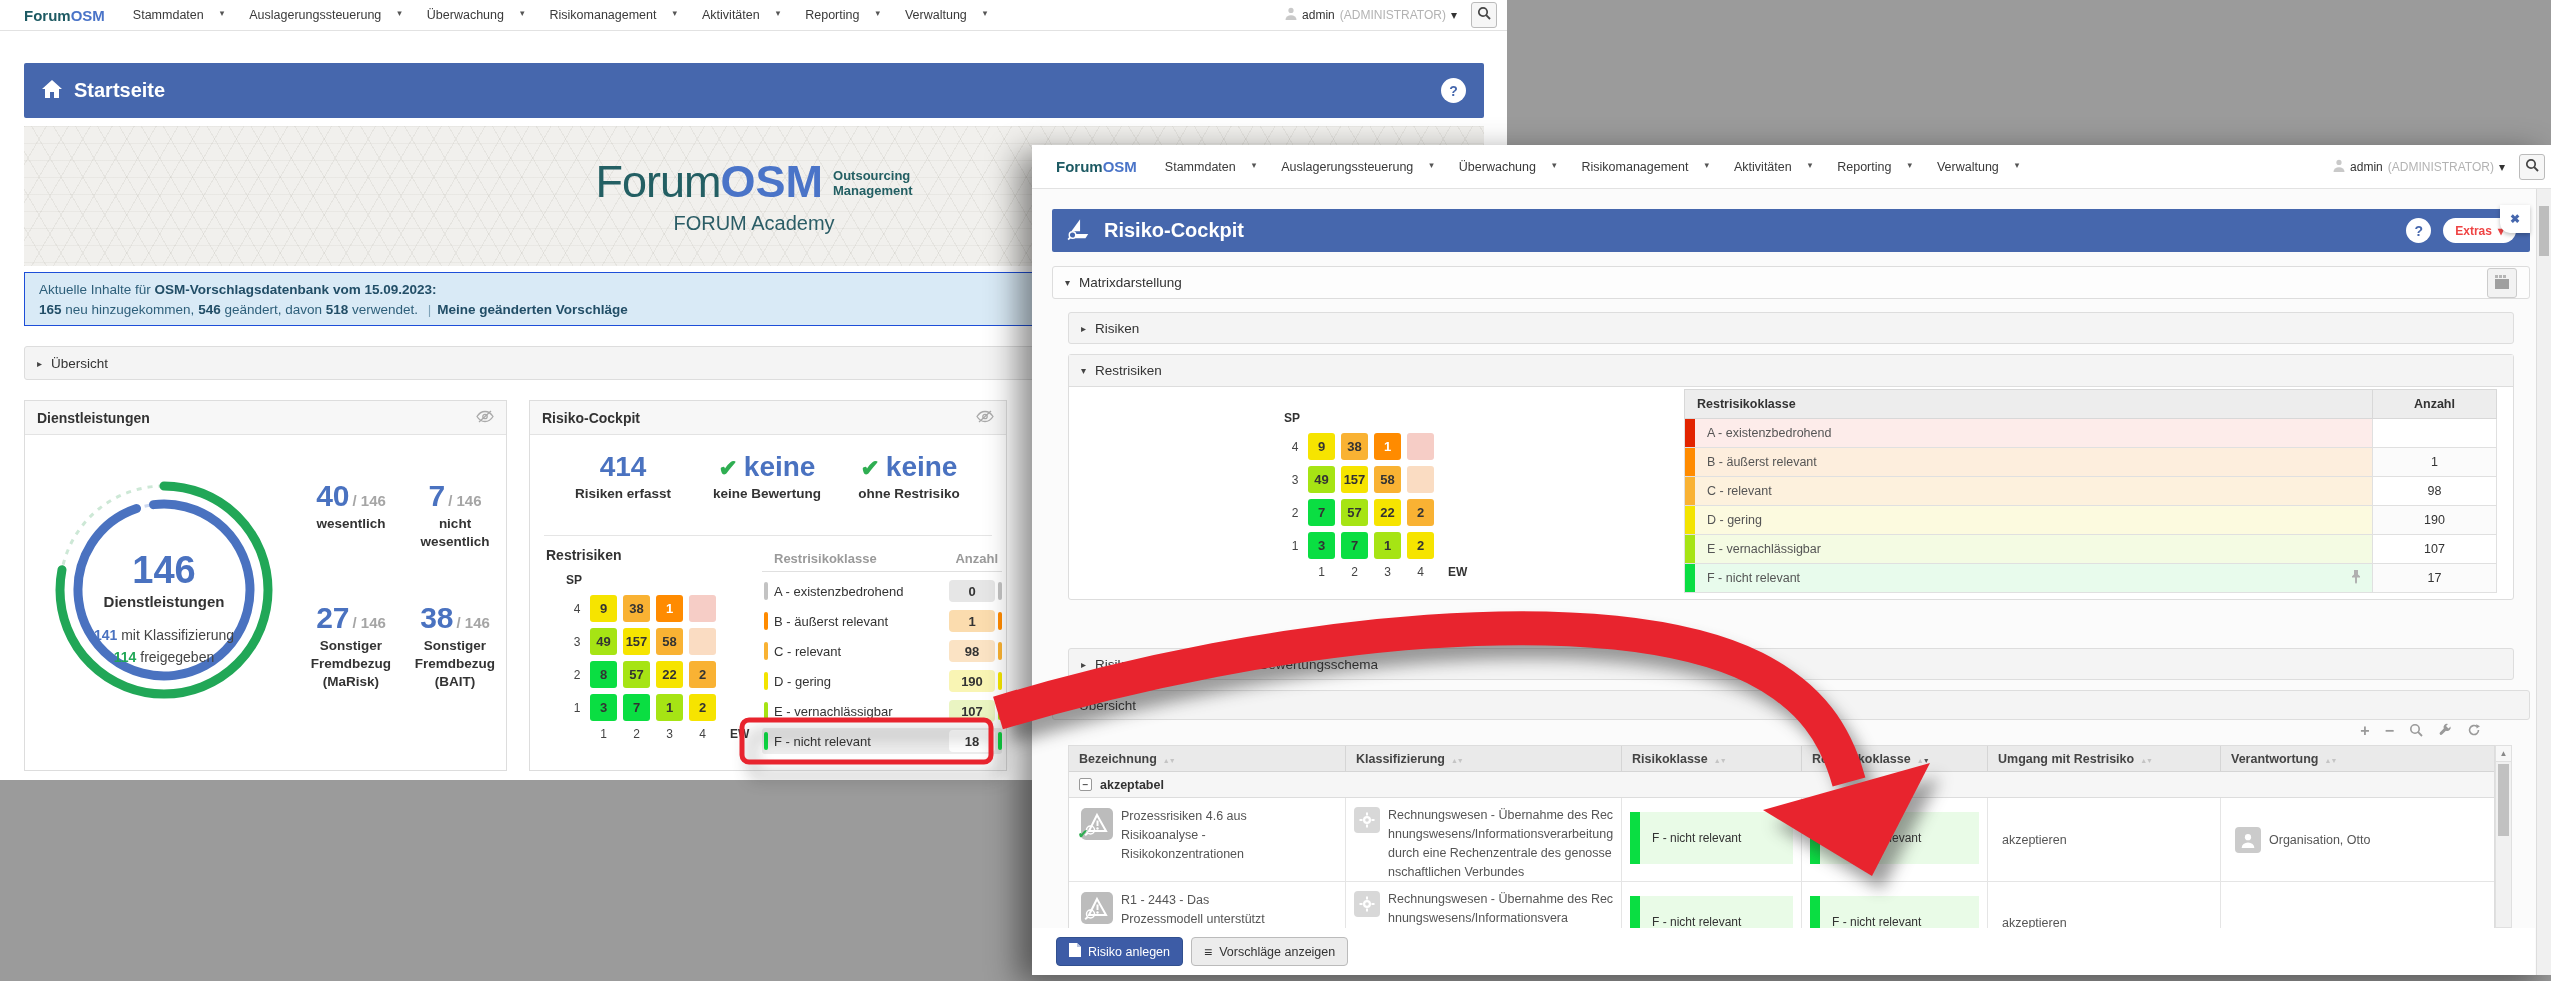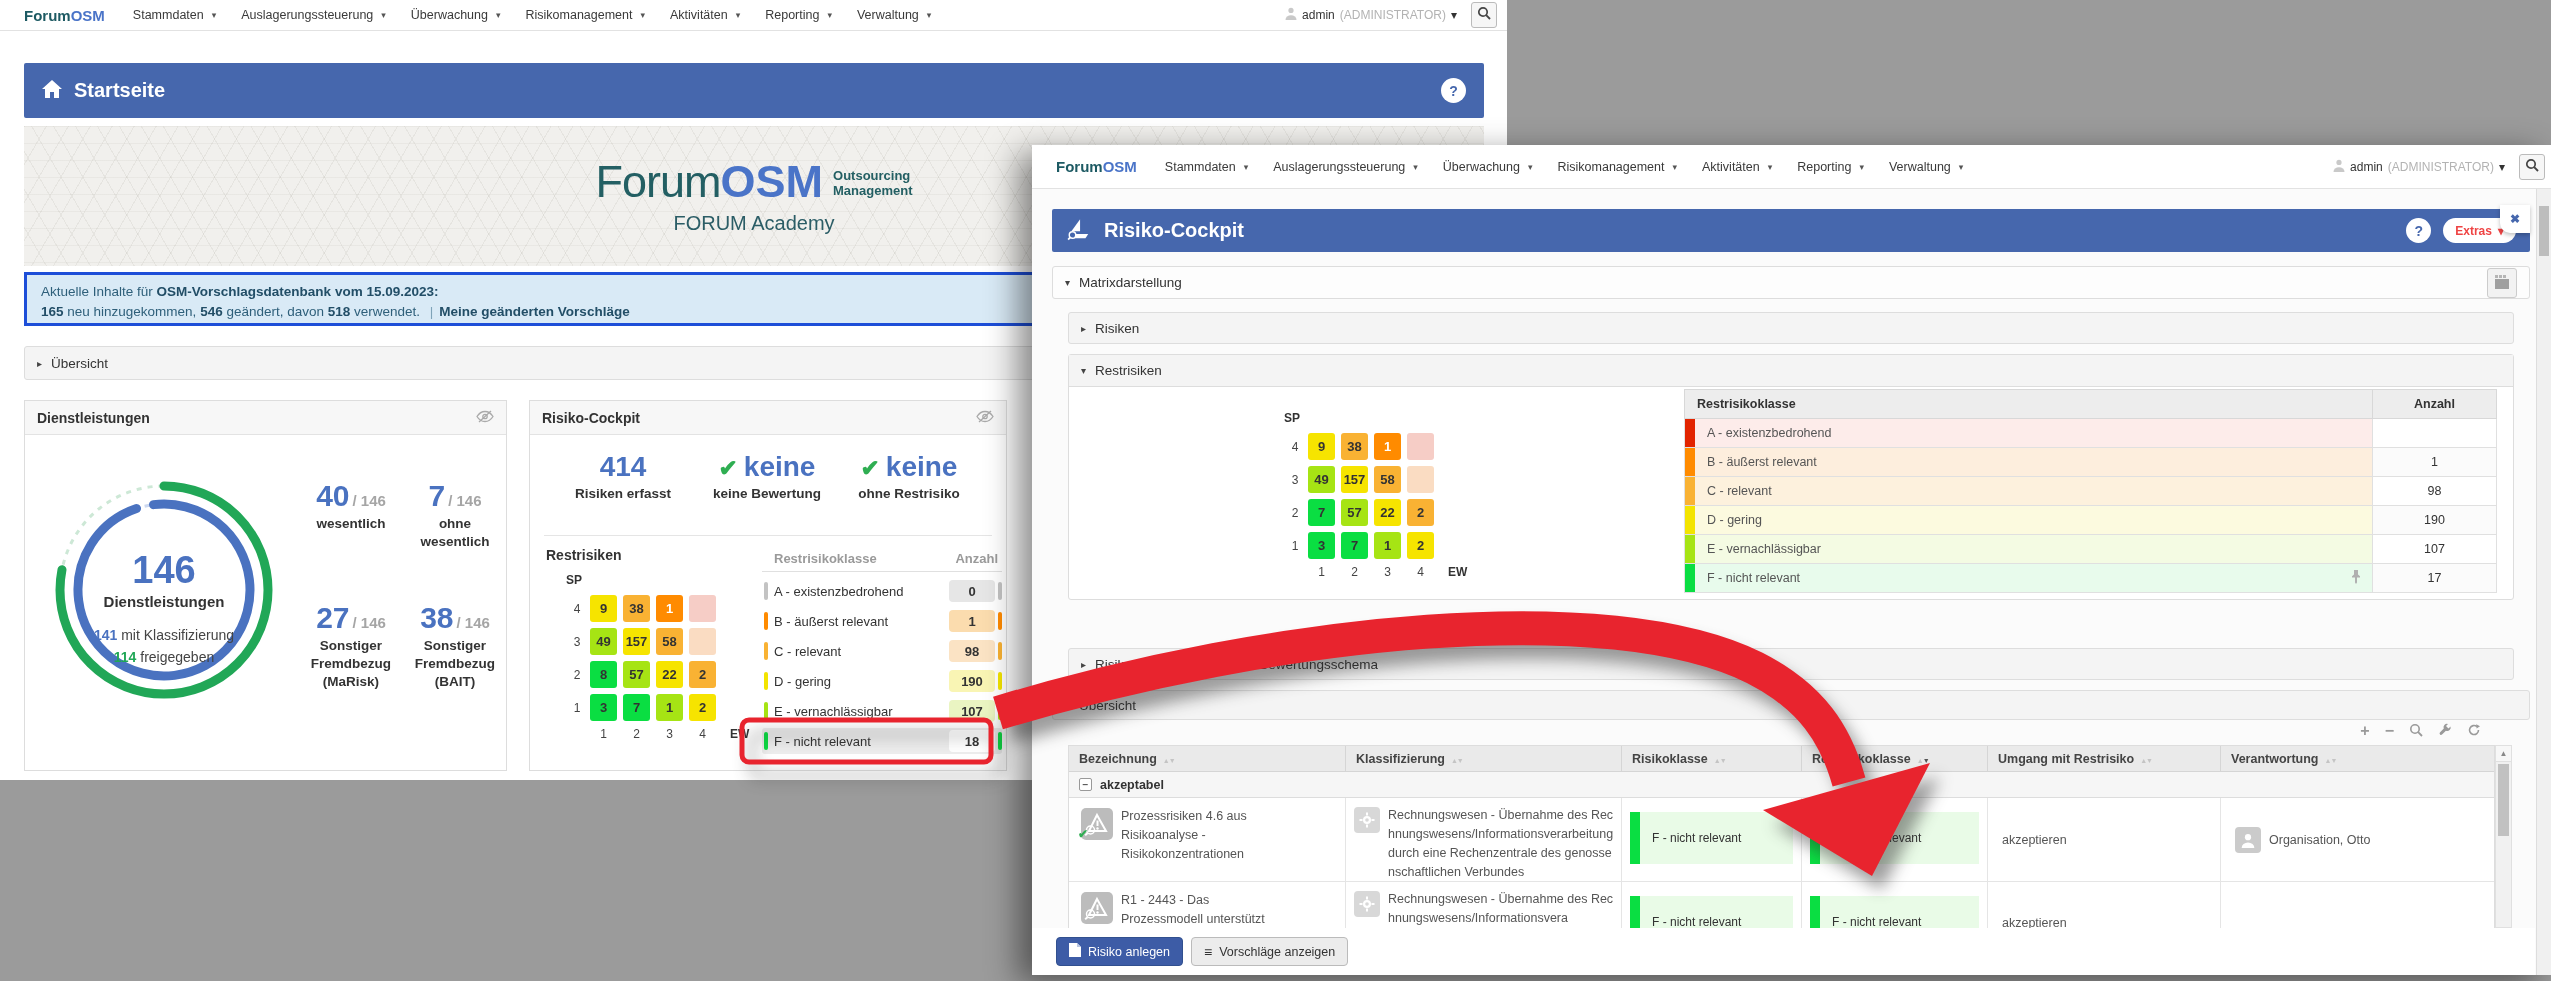--- a/index.html
+++ b/index.html
@@ -4,21 +4,21 @@
 <style>
   *{margin:0;padding:0;box-sizing:border-box}
   html,body{background:#9b9b9b;font-family:"Liberation Sans",sans-serif;}
   #app{position:relative;width:2551px;height:981px;background:#9b9b9b;overflow:hidden;}
   i{font-style:normal}
   
   .navbar{position:absolute;left:0;right:0;top:0;height:31px;background:#fff;border-bottom:1px solid #e2e2e2;display:flex;align-items:center;padding:0 10px 0 24px;}
   .brand{font-size:15px;font-weight:bold;margin-right:28px;white-space:nowrap;cursor:pointer}
   .brand .bf{color:#1d5a63}.brand .bo{color:#4a74c8}
   .menu{display:flex;gap:25px}
-  .mitem{font-size:12.5px;color:#3a3a3a;display:flex;align-items:center;gap:8px;cursor:pointer;white-space:nowrap}
+  .mitem{font-size:12.5px;color:#3a3a3a;display:flex;align-items:flex-start;gap:16px;cursor:pointer;white-space:nowrap}
   .mitem .car{font-size:9px;color:#555}
   .nav-right{margin-left:auto;display:flex;align-items:center;gap:14px}
   .userbox{display:flex;align-items:center;gap:5px;font-size:12px;color:#333;cursor:pointer}
   .userrole{color:#b3b3b3}
   .searchbtn{width:26px;height:26px;border:1px solid #bbb;border-radius:3px;background:#f6f6f6;display:flex;align-items:center;justify-content:center;cursor:pointer}
   
   .lwin{position:absolute;left:0;top:0;width:1507px;height:780px;background:#fff;z-index:1}
   .pagehead{background:#4667ad;border-radius:2px;display:flex;align-items:center;color:#fff}
   .lhead{position:absolute;left:24px;top:63px;width:1460px;height:55px;padding:0 18px}
   .ptitle{font-size:20px;font-weight:bold;margin-left:12px}
@@ -26,21 +26,21 @@
   .lbanner{position:absolute;left:24px;top:126px;width:1460px;height:140px;display:flex;flex-direction:column;align-items:center;justify-content:center;
     background-color:#f1f0ed;
     background-image:repeating-linear-gradient(120deg, rgba(195,193,185,.25) 0 1px, transparent 1px 19px),
                      repeating-linear-gradient(60deg, rgba(195,193,185,.25) 0 1px, transparent 1px 19px),
                      repeating-linear-gradient(180deg, rgba(195,193,185,.18) 0 1px, transparent 1px 17px);}
   .logorow{display:flex;align-items:flex-start}
   .lg1{font-size:45px;color:#235f63;letter-spacing:-1px;line-height:48px}
   .lg2{font-size:45px;font-weight:bold;color:#4a74c8;line-height:48px}
   .tagcol{margin-left:10px;padding-top:10px;font-size:13px;font-weight:bold;color:#235f63;line-height:15px;text-align:left}
   .academy{font-size:20px;color:#2b5d66;margin-top:6px}
-  .lnotice{position:absolute;left:24px;top:272px;width:1460px;height:54px;background:#d9eaf6;border:3px solid #1d4ed8;padding:7px 14px;font-size:13.5px;color:#2e5f7a;line-height:20px}
+  .lnotice{position:absolute;left:24px;top:272px;width:1460px;height:54px;background:#d9eaf6;border:1px solid #1d4ed8;padding:7px 14px;font-size:13.5px;color:#2e5f7a;line-height:20px}
   .lnotice b{color:#224e67}
   .lnotice .sep{color:#7fa3b8;margin:0 6px}
   .lpanel{position:absolute;left:24px;top:346px;width:1460px;height:34px;background:#f4f4f4;border:1px solid #ddd;border-radius:3px;display:flex;align-items:center;gap:9px;padding:0 12px;font-size:13.5px;color:#333;cursor:pointer}
   .caret{font-size:10px;color:#444}
   
   .widget{position:absolute;top:400px;height:371px;background:#fff;border:1px solid #ddd}
   .w1{left:24px;width:483px}.w2{left:529px;width:478px}
   .whead{height:34px;background:#f7f7f7;border-bottom:1px solid #e3e3e3;display:flex;align-items:center;justify-content:space-between;padding:0 12px;font-size:14px;font-weight:bold;color:#333}
   .wbody{position:relative;height:335px}
   
@@ -256,21 +256,21 @@
           <div class="dtxt dlab">Dienstleistungen</div>
           <div class="dtxt dk dk1"><b class="blue">141</b> <span>mit Klassifizierung</span></div>
           <div class="dtxt dk dk2"><b class="green">114</b> <span>freigegeben</span></div>
         </div>
         <div class="dstat ds1">
             <div><span class="dsv">40</span><span class="dst">/ 146</span></div>
             <div class="dsl">wesentlich</div>
           </div>
         <div class="dstat ds2">
             <div><span class="dsv">7</span><span class="dst">/ 146</span></div>
-            <div class="dsl">ohne wesentlich</div>
+            <div class="dsl">nicht wesentlich</div>
           </div>
         <div class="dstat ds3">
             <div><span class="dsv">27</span><span class="dst">/ 146</span></div>
             <div class="dsl">Sonstiger Fremdbezug (MaRisk)</div>
           </div>
         <div class="dstat ds4">
             <div><span class="dsv">38</span><span class="dst">/ 146</span></div>
             <div class="dsl">Sonstiger Fremdbezug (BAIT)</div>
           </div>
       </div>

